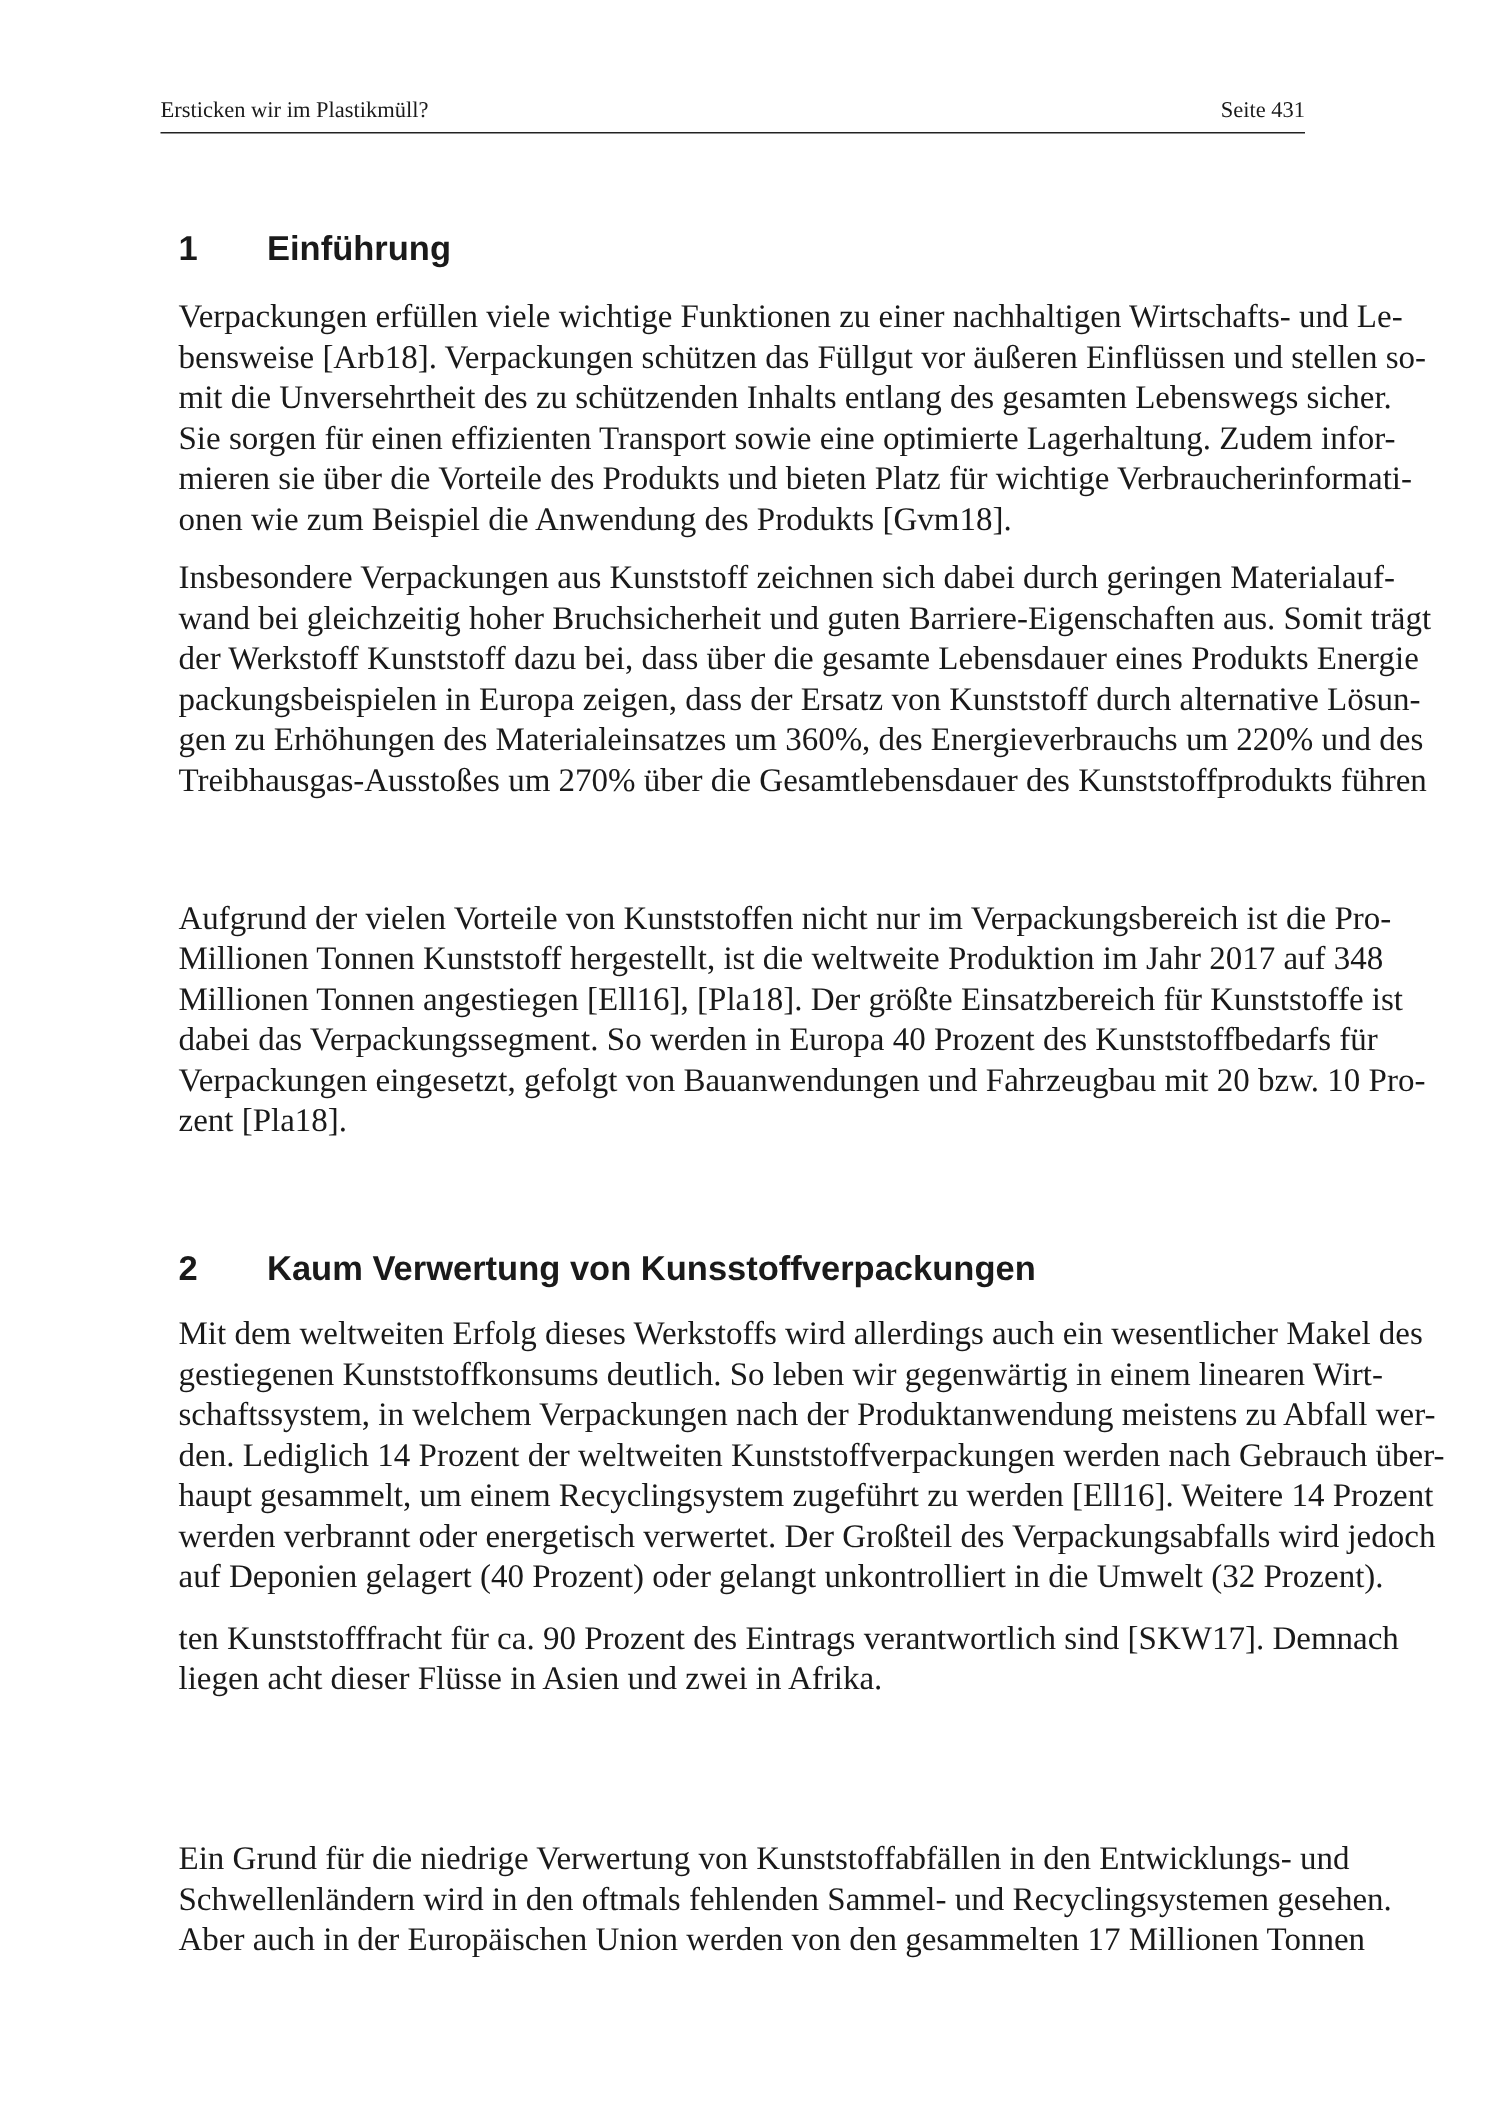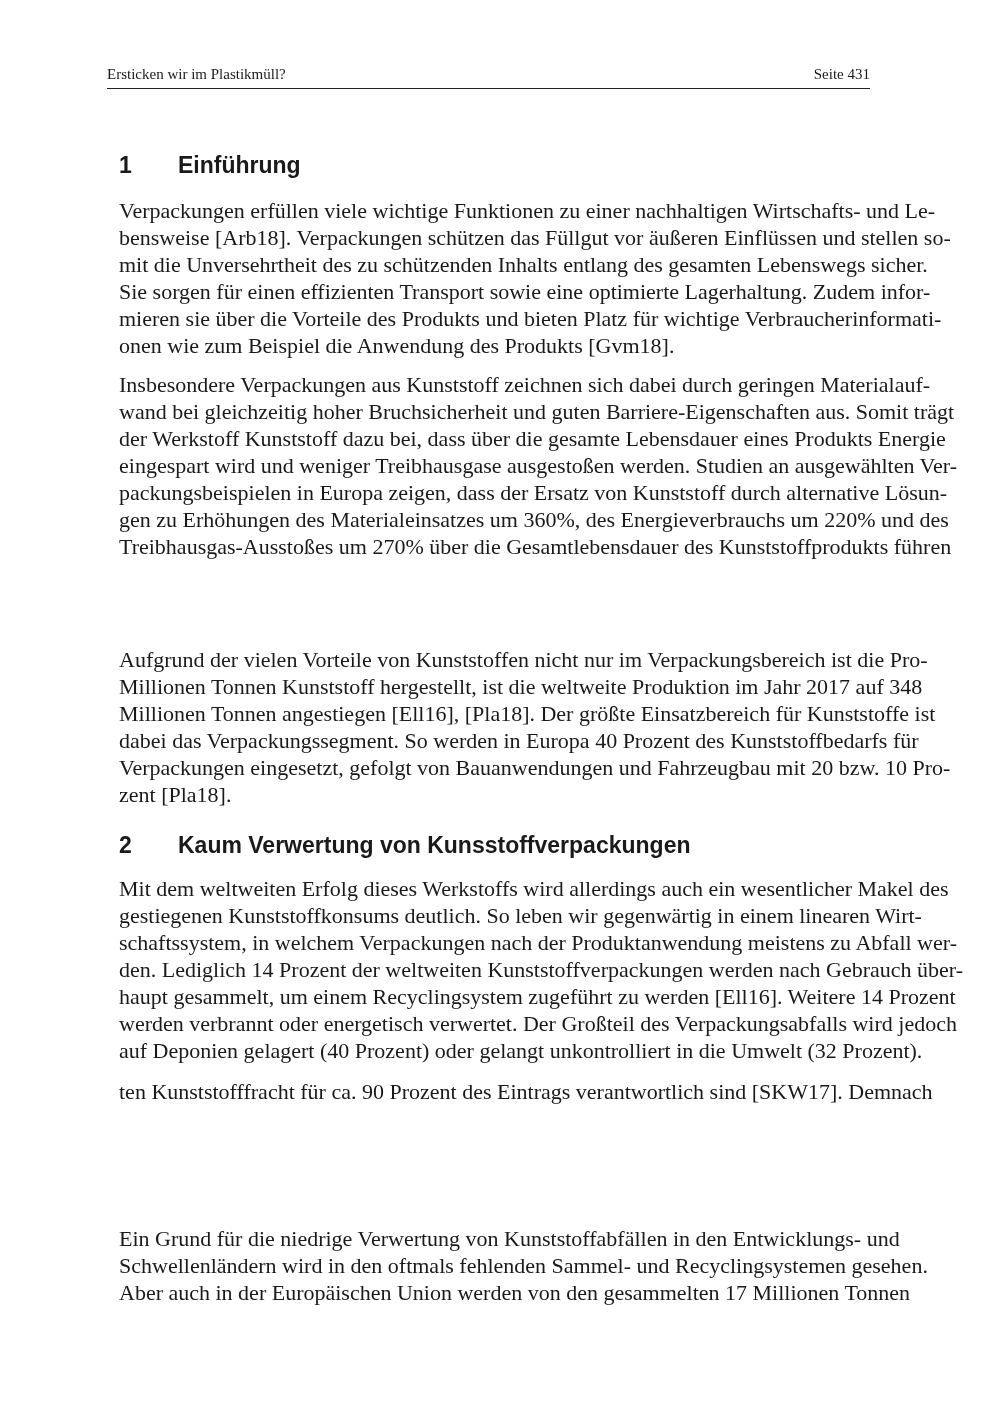--- a/index.html
+++ b/index.html
@@ -48,26 +48,25 @@
       <div class="line">bensweise [Arb18]. Verpackungen schützen das Füllgut vor äußeren Einflüssen und stellen so-</div>
       <div class="line">mit die Unversehrtheit des zu schützenden Inhalts entlang des gesamten Lebenswegs sicher.</div>
       <div class="line">Sie sorgen für einen effizienten Transport sowie eine optimierte Lagerhaltung. Zudem infor-</div>
       <div class="line">mieren sie über die Vorteile des Produkts und bieten Platz für wichtige Verbraucherinformati-</div>
       <div class="line last">onen wie zum Beispiel die Anwendung des Produkts [Gvm18].</div>
     </div>
   <div class="para" style="top:371px;">
       <div class="line">Insbesondere Verpackungen aus Kunststoff zeichnen sich dabei durch geringen Materialauf-</div>
       <div class="line">wand bei gleichzeitig hoher Bruchsicherheit und guten Barriere-Eigenschaften aus. Somit trägt</div>
       <div class="line">der Werkstoff Kunststoff dazu bei, dass über die gesamte Lebensdauer eines Produkts Energie</div>
-      <div class="line">eingespart wird und weniger Treibhausgase ausgestoßen werden. Studien an ausgewählten Ver-</div>
       <div class="line">packungsbeispielen in Europa zeigen, dass der Ersatz von Kunststoff durch alternative Lösun-</div>
       <div class="line">gen zu Erhöhungen des Materialeinsatzes um 360%, des Energieverbrauchs um 220% und des</div>
       <div class="line">Treibhausgas-Ausstoßes um 270% über die Gesamtlebensdauer des Kunststoffprodukts führen</div>
     </div>
-  <div class="para" style="top:598px;margin-top:48px;">
+  <div class="para" style="top:598px;">
       <div class="line">Aufgrund der vielen Vorteile von Kunststoffen nicht nur im Verpackungsbereich ist die Pro-</div>
       <div class="line">Millionen Tonnen Kunststoff hergestellt, ist die weltweite Produktion im Jahr 2017 auf 348</div>
       <div class="line">Millionen Tonnen angestiegen [Ell16], [Pla18]. Der größte Einsatzbereich für Kunststoffe ist</div>
       <div class="line">dabei das Verpackungssegment. So werden in Europa 40 Prozent des Kunststoffbedarfs für</div>
       <div class="line">Verpackungen eingesetzt, gefolgt von Bauanwendungen und Fahrzeugbau mit 20 bzw. 10 Pro-</div>
       <div class="line last">zent [Pla18].</div>
     </div>
 
   <div class="heading" style="top:832px;">
     <span class="num">2</span>
@@ -78,20 +77,21 @@
       <div class="line">Mit dem weltweiten Erfolg dieses Werkstoffs wird allerdings auch ein wesentlicher Makel des</div>
       <div class="line">gestiegenen Kunststoffkonsums deutlich. So leben wir gegenwärtig in einem linearen Wirt-</div>
       <div class="line">schaftssystem, in welchem Verpackungen nach der Produktanwendung meistens zu Abfall wer-</div>
       <div class="line">den. Lediglich 14 Prozent der weltweiten Kunststoffverpackungen werden nach Gebrauch über-</div>
       <div class="line">haupt gesammelt, um einem Recyclingsystem zugeführt zu werden [Ell16]. Weitere 14 Prozent</div>
       <div class="line">werden verbrannt oder energetisch verwertet. Der Großteil des Verpackungsabfalls wird jedoch</div>
       <div class="line last">auf Deponien gelagert (40 Prozent) oder gelangt unkontrolliert in die Umwelt (32 Prozent).</div>
     </div>
   <div class="para" style="top:1078px;">
       <div class="line">ten Kunststofffracht für ca. 90 Prozent des Eintrags verantwortlich sind [SKW17]. Demnach</div>
+      <div class="line last">liegen acht dieser Flüsse in Asien und zwei in Afrika.</div>
     </div>
   <div class="para" style="top:1225px;">
       <div class="line">Ein Grund für die niedrige Verwertung von Kunststoffabfällen in den Entwicklungs- und</div>
       <div class="line">Schwellenländern wird in den oftmals fehlenden Sammel- und Recyclingsystemen gesehen.</div>
       <div class="line last">Aber auch in der Europäischen Union werden von den gesammelten 17 Millionen Tonnen</div>
     </div>
 
 </div>
 
 </body></html>

